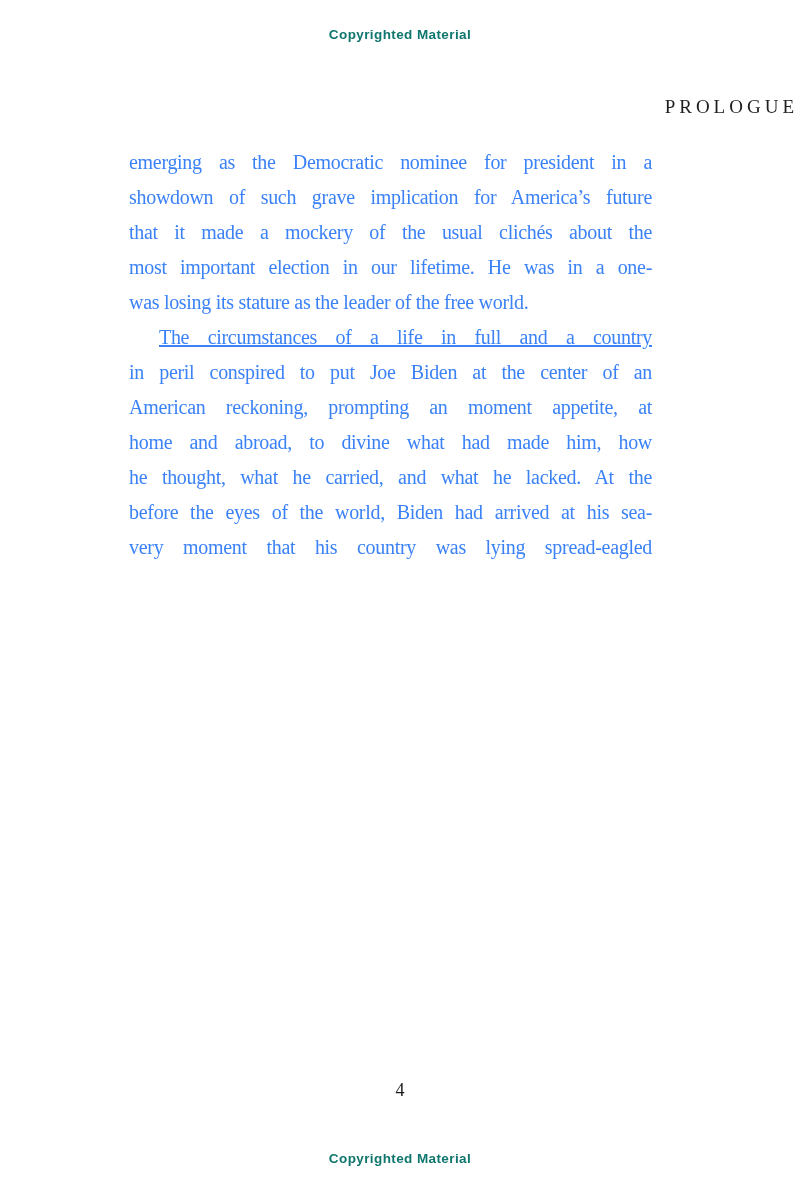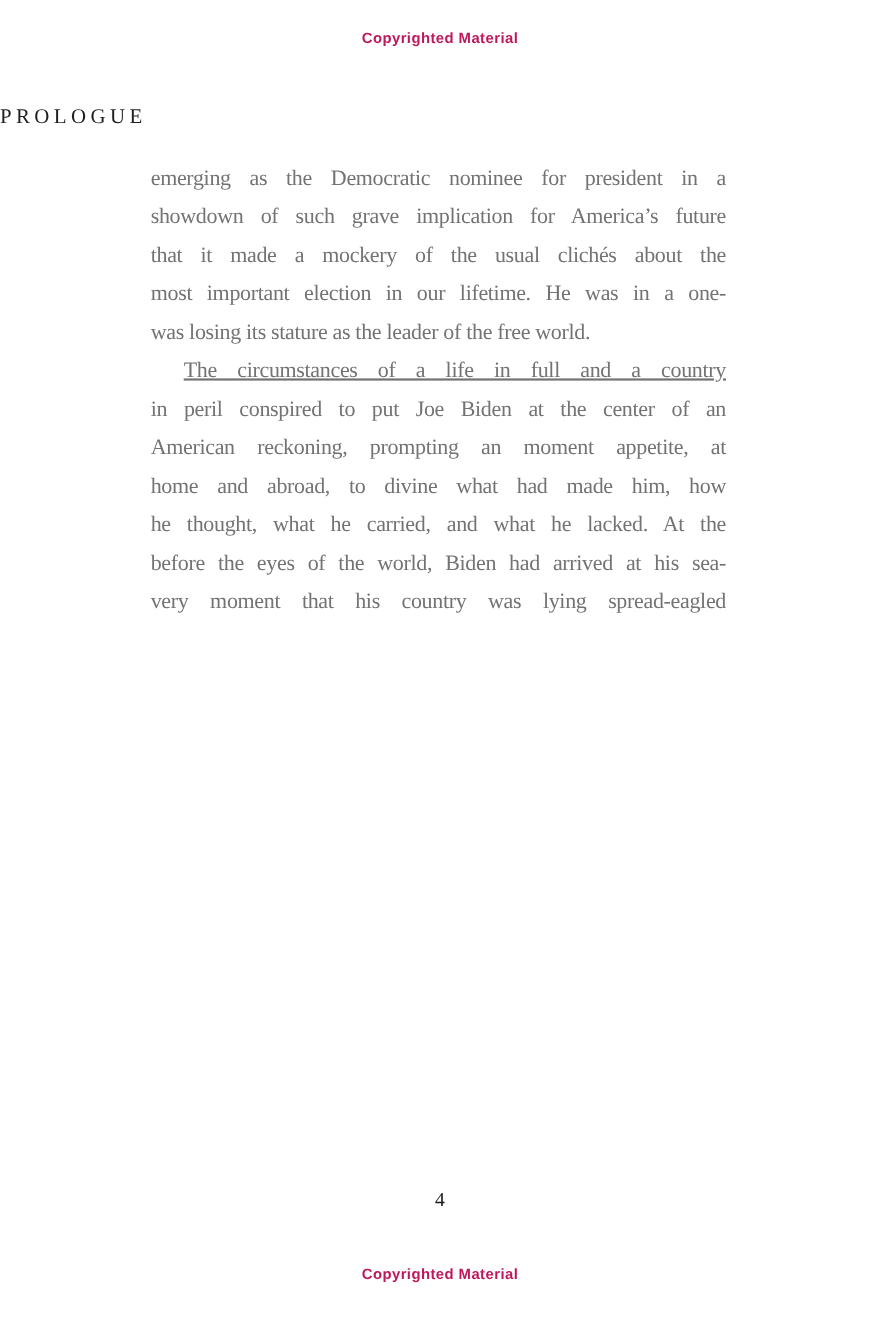--- a/index.html
+++ b/index.html
@@ -13,41 +13,41 @@
   }
   .copyright {
     position: absolute;
     left: 0;
     width: 800px;
     text-align: center;
     font-family: "Liberation Sans", sans-serif;
     font-weight: bold;
     font-size: 13.5px;
     letter-spacing: 0.4px;
-    color: #be185d;
+    color: #0f766e;
   }
   .copyright.top { top: 27px; }
   .copyright.bottom { top: 1151px; }
   .chapter-heading {
     position: absolute;
     top: 96px;
     left: 0;
     width: 798px;
-    text-align: left;
+    text-align: right;
     font-family: "Liberation Serif", serif;
     font-size: 19px;
     letter-spacing: 4px;
     color: #1f1f1f;
   }
   .page-body {
     position: absolute;
     top: 145px;
-    left: 137px;
+    left: 129px;
     width: 523px;
-    color: #737373;
+    color: #3b82f6;
   }
   .text-line {
     font-family: "Liberation Serif", serif;
     font-size: 20px;
     line-height: 35px;
     height: 35px;
     letter-spacing: -0.3px;
     text-align: justify;
     text-align-last: justify;
     white-space: normal;

